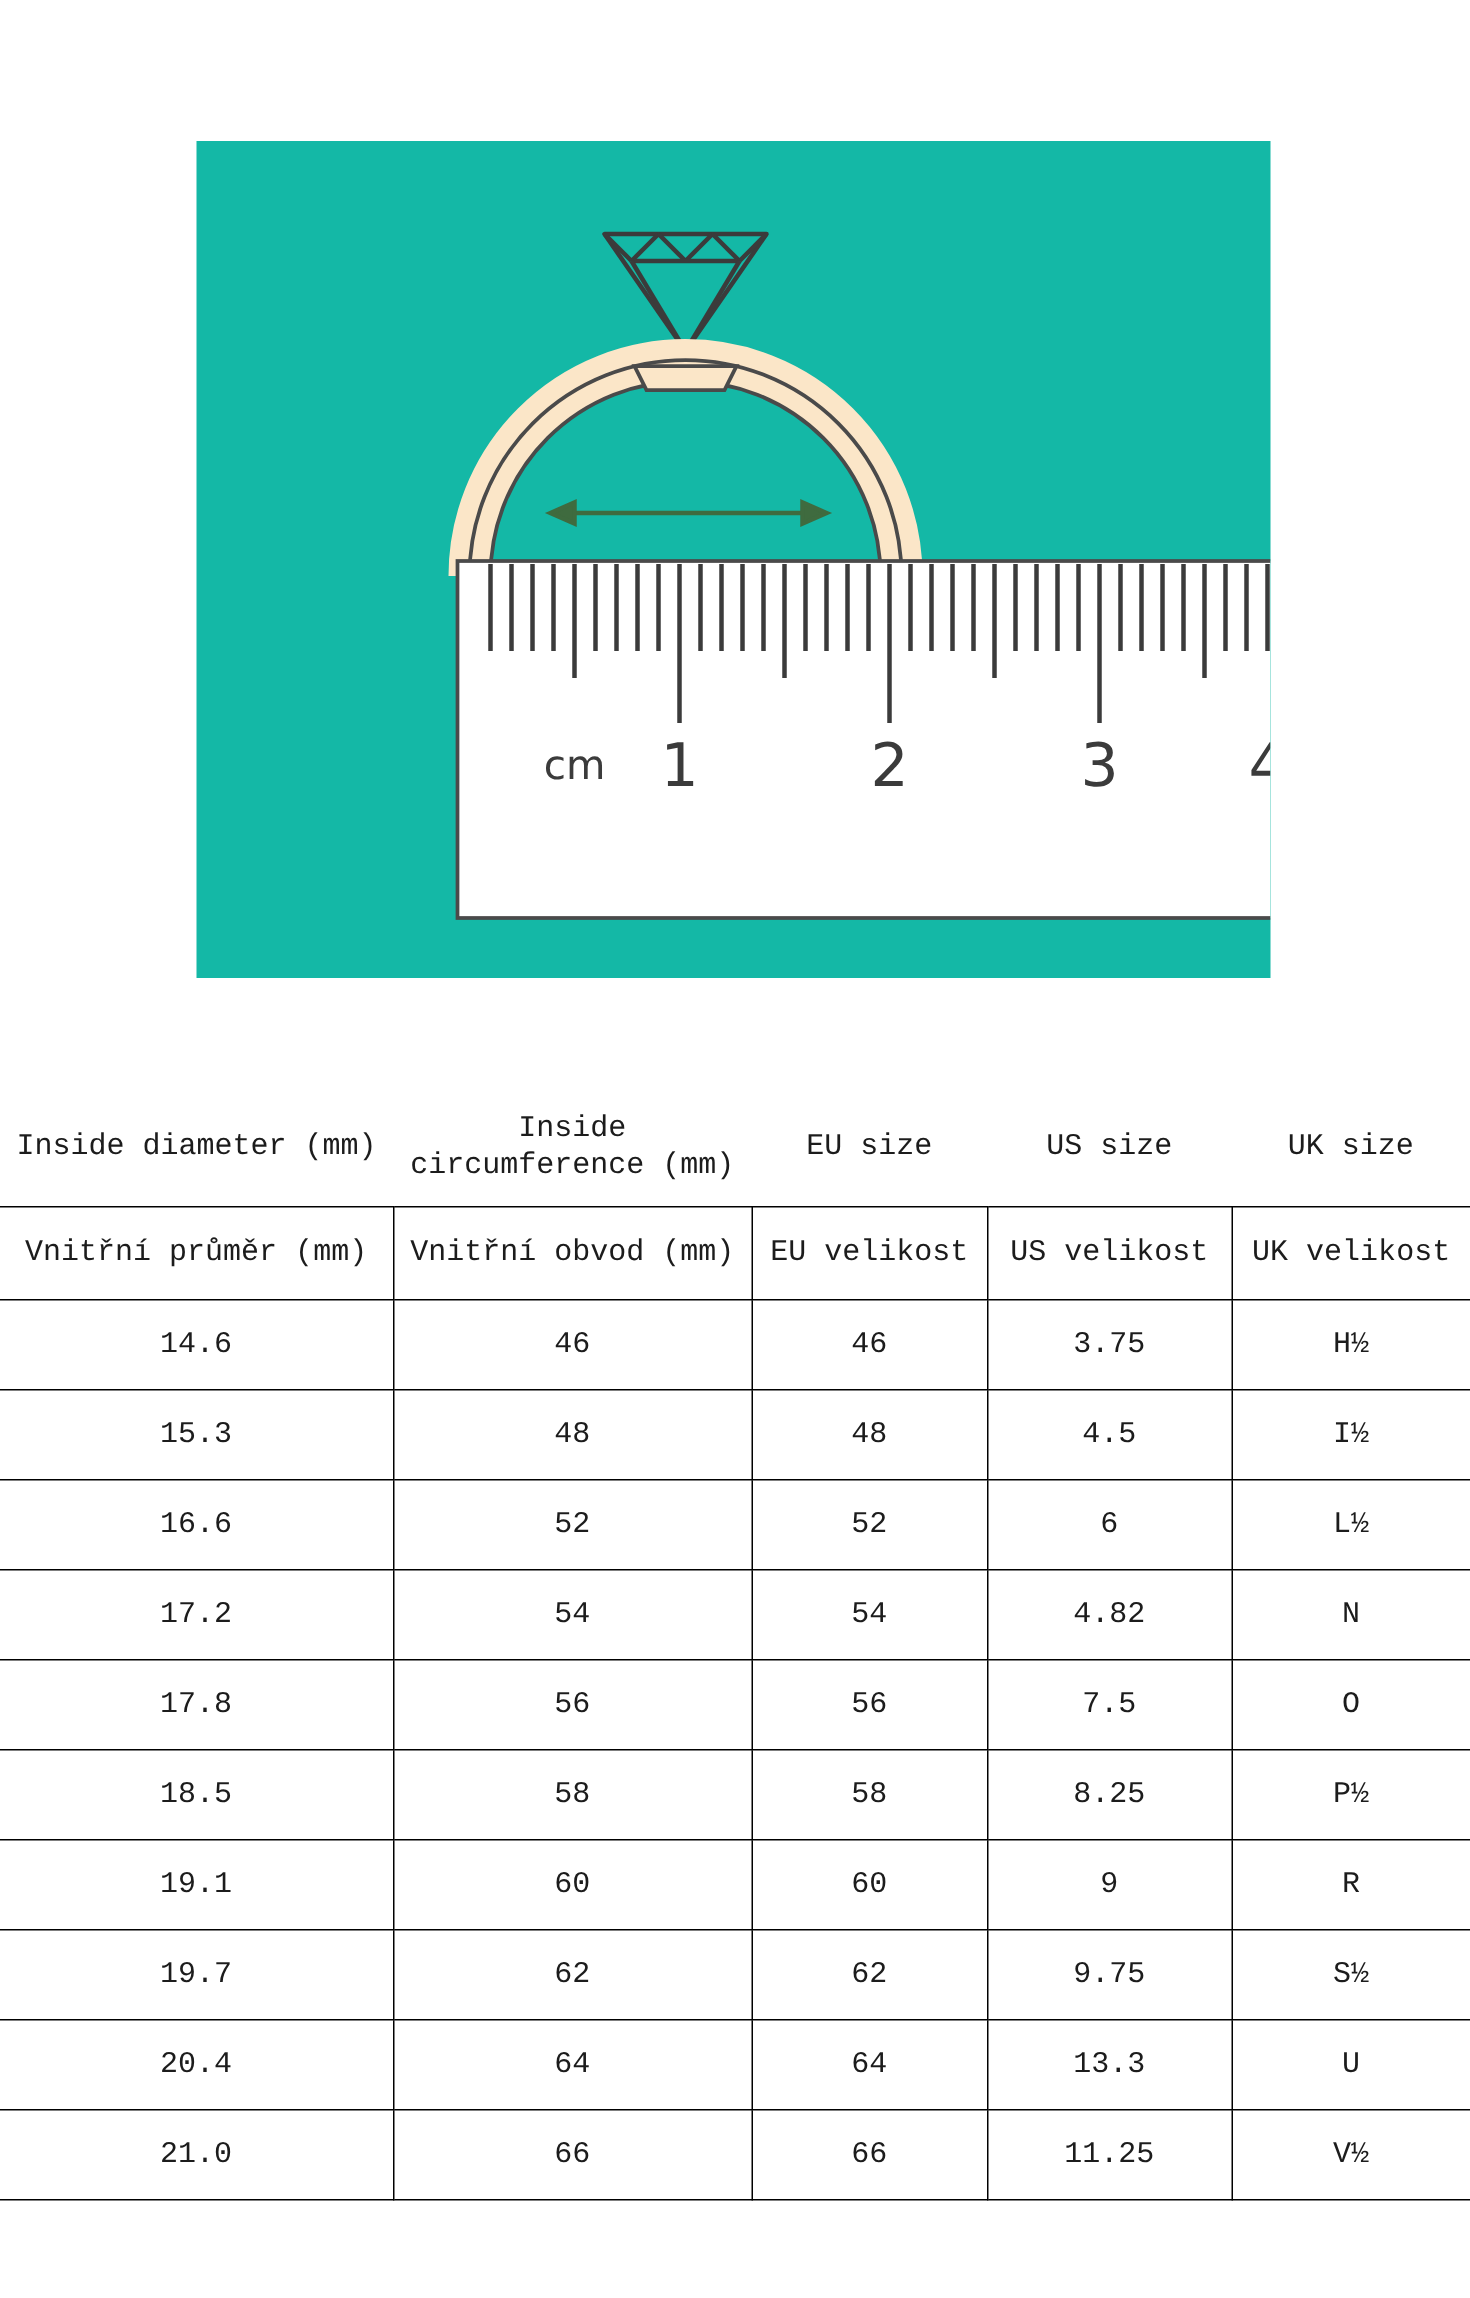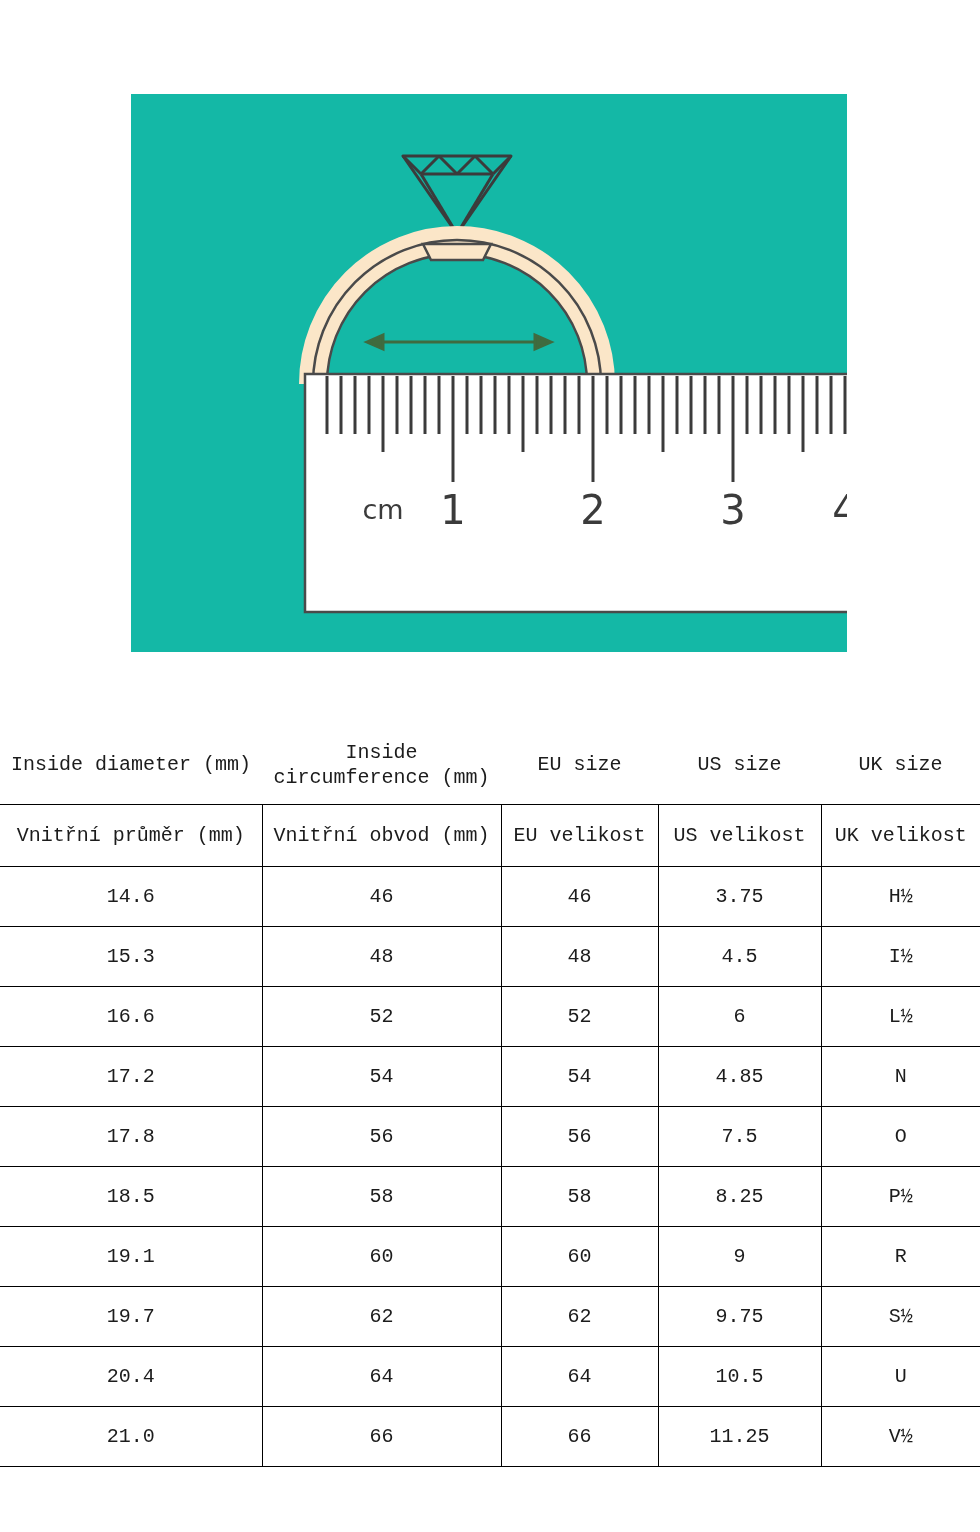--- a/index.html
+++ b/index.html
@@ -209,21 +209,21 @@
       <td>16.6</td>
       <td>52</td>
       <td>52</td>
       <td>6</td>
       <td>L½</td>
     </tr>
     <tr class="data-row">
       <td>17.2</td>
       <td>54</td>
       <td>54</td>
-      <td>4.85</td>
+      <td>4.82</td>
       <td>N</td>
     </tr>
     <tr class="data-row">
       <td>17.8</td>
       <td>56</td>
       <td>56</td>
       <td>7.5</td>
       <td>O</td>
     </tr>
     <tr class="data-row">
@@ -244,21 +244,21 @@
       <td>19.7</td>
       <td>62</td>
       <td>62</td>
       <td>9.75</td>
       <td>S½</td>
     </tr>
     <tr class="data-row">
       <td>20.4</td>
       <td>64</td>
       <td>64</td>
-      <td>10.5</td>
+      <td>13.3</td>
       <td>U</td>
     </tr>
     <tr class="data-row">
       <td>21.0</td>
       <td>66</td>
       <td>66</td>
       <td>11.25</td>
       <td>V½</td>
     </tr>
   </tbody>

